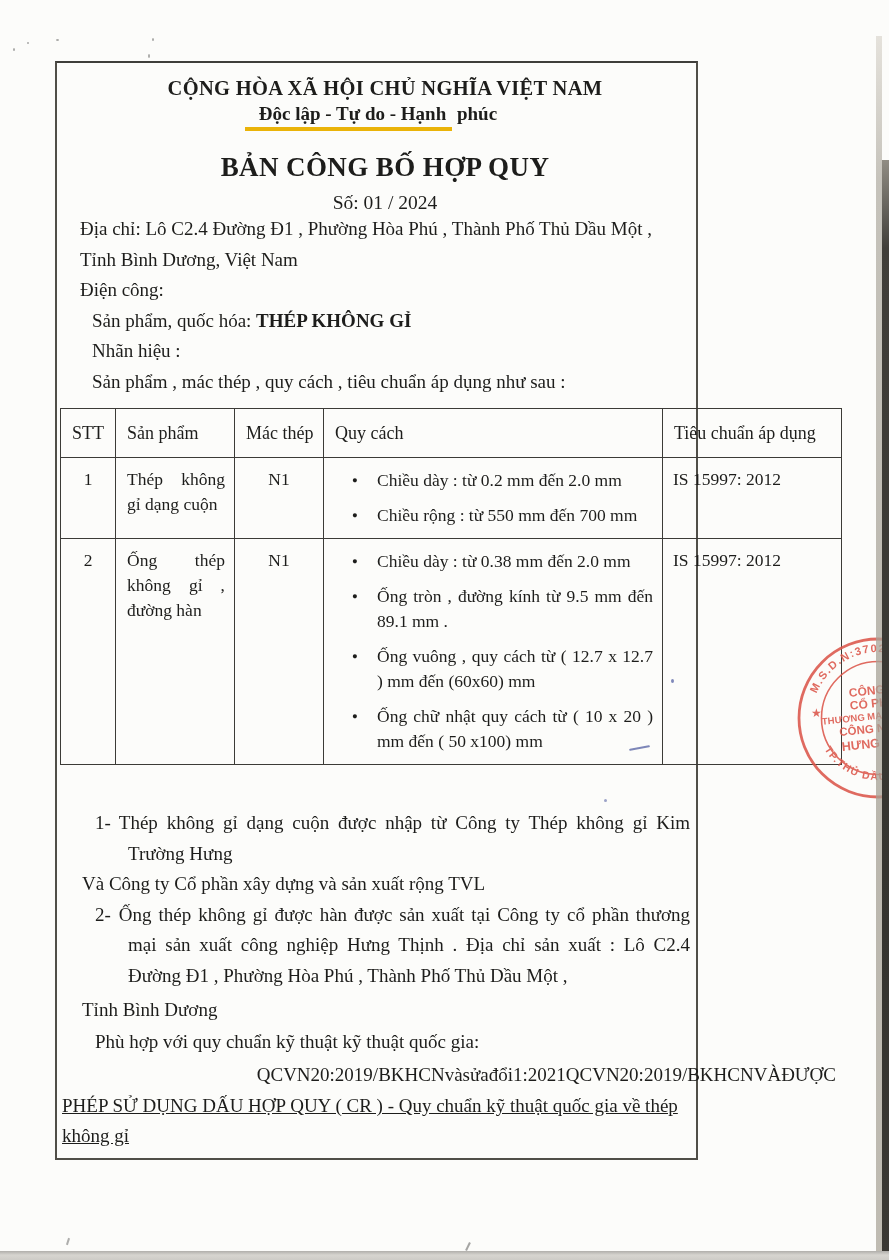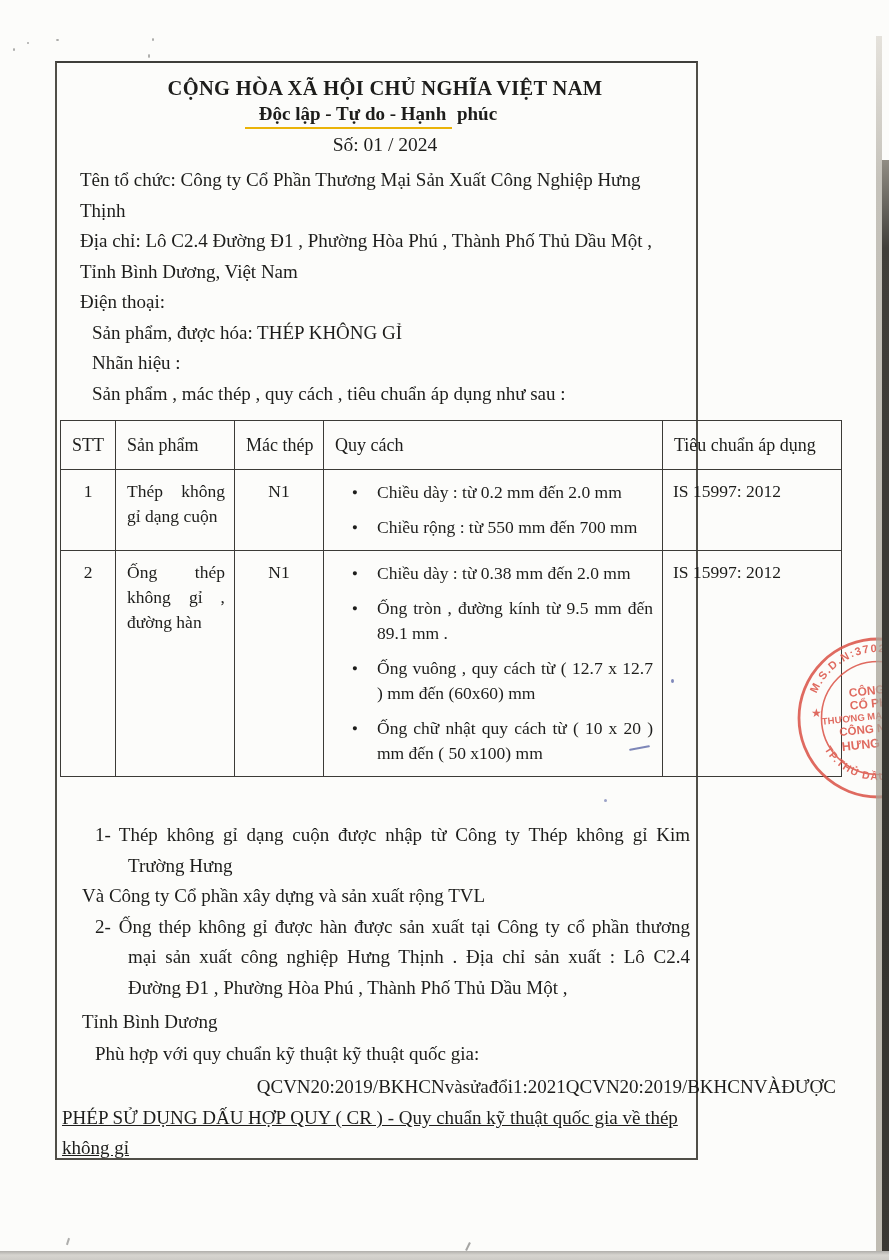--- a/index.html
+++ b/index.html
@@ -10,28 +10,28 @@
     color:#1d1d1b;
   }
   .frame {
     position:absolute; left:55px; top:61px; width:643px; height:1099px;
     box-sizing:border-box; border:2px solid #504e48; border-top-color:#3f3e3a;
     padding:10px 6px 0 23px; background:transparent;
   }
   
   .national-title { text-align:center; font-size:20.5px; font-weight:bold; letter-spacing:.3px; margin:4px 0 3px; }
   .motto { text-align:center; font-size:19px; font-weight:bold; transform:translateX(-14px); }
-  .motto .u { border-bottom:2px solid #eab308; padding:0 6px 3px 14px; }
+  .motto .u { border-bottom:4px solid #eab308; padding:0 6px 3px 14px; }
   .doc-title { text-align:center; font-size:27px; font-weight:bold; letter-spacing:.4px; margin-top:27px; }
   .doc-no { text-align:center; font-size:19.5px; margin-top:9px; }
   
   .para { font-size:19px; line-height:30.5px; margin:0; }
   .first { margin-top:9px; }
   .indent-sm { margin-left:12px; }
-  .product-strong { font-weight:normal;text-align:center; }
+  .product-strong { font-weight:bold;text-align:center; }
   
   table.spec { border-collapse:collapse; table-layout:fixed; width:781px; margin:11px 0 0 -20px; font-size:17.5px; }
   table.spec col.c1{width:55px} table.spec col.c2{width:119px} table.spec col.c3{width:89px} table.spec col.c4{width:339px} table.spec col.c5{width:179px}
   table.spec th, table.spec td { border:1.7px solid #3c3b37; box-sizing:border-box; }
   table.spec thead th { height:49px; font-weight:normal; vertical-align:middle; text-align:left; padding:0 0 0 11px; font-size:18px; }
   table.spec thead th.center { text-align:center; padding:0; }
   table.spec tbody td { vertical-align:top; padding-top:9px; font-size:17.5px; line-height:25px; }
   td.cell-stt { text-align:center; }
   td.cell-sp { padding:9px 9px 6px 11px !important; text-align:justify; }
   td.cell-mt { text-align:center; }
@@ -67,26 +67,26 @@
   .scratch2 { position:absolute; left:467px; top:1242px; width:2px; height:9px; background:#8f8f8d; transform:rotate(26deg); opacity:.8; }
 </style>
 </head>
 <body>
 
 <div class="frame">
 
   <div class="national-title">CỘNG HÒA XÃ HỘI CHỦ NGHĨA VIỆT NAM</div>
   <div class="motto"><span class="u">Độc lập - Tự do - Hạnh</span><span> phúc</span></div>
 
+  <div class="doc-title">BẢN CÔNG BỐ HỢP QUY</div>
   <div class="doc-no">Số: 01 / 2024</div>
 
-  <p class="para first">Tên tổ chức: Công ty Cổ Phần Thương Mại Sản Xuất Công Nghiệp Hưng Thịnh</p>
   <p class="para">Địa chỉ: Lô C2.4 Đường Đ1 , Phường Hòa Phú , Thành Phố Thủ Dầu Một , Tỉnh Bình Dương, Việt Nam</p>
-  <p class="para">Điện thoại:</p>
-  <p class="para indent-sm"><span>Sản phẩm, được hóa: </span><span class="product-strong">THÉP KHÔNG GỈ</span></p>
+  <p class="para">Điện công:</p>
+  <p class="para indent-sm"><span>Sản phẩm, quốc hóa: </span><span class="product-strong">THÉP KHÔNG GỈ</span></p>
   <p class="para indent-sm">Nhãn hiệu :</p>
   <p class="para indent-sm">Sản phẩm , mác thép , quy cách , tiêu chuẩn áp dụng như sau :</p>
 
   <table class="spec">
     <colgroup>
         <col class="c1">
         <col class="c2">
         <col class="c3">
         <col class="c4">
         <col class="c5">

